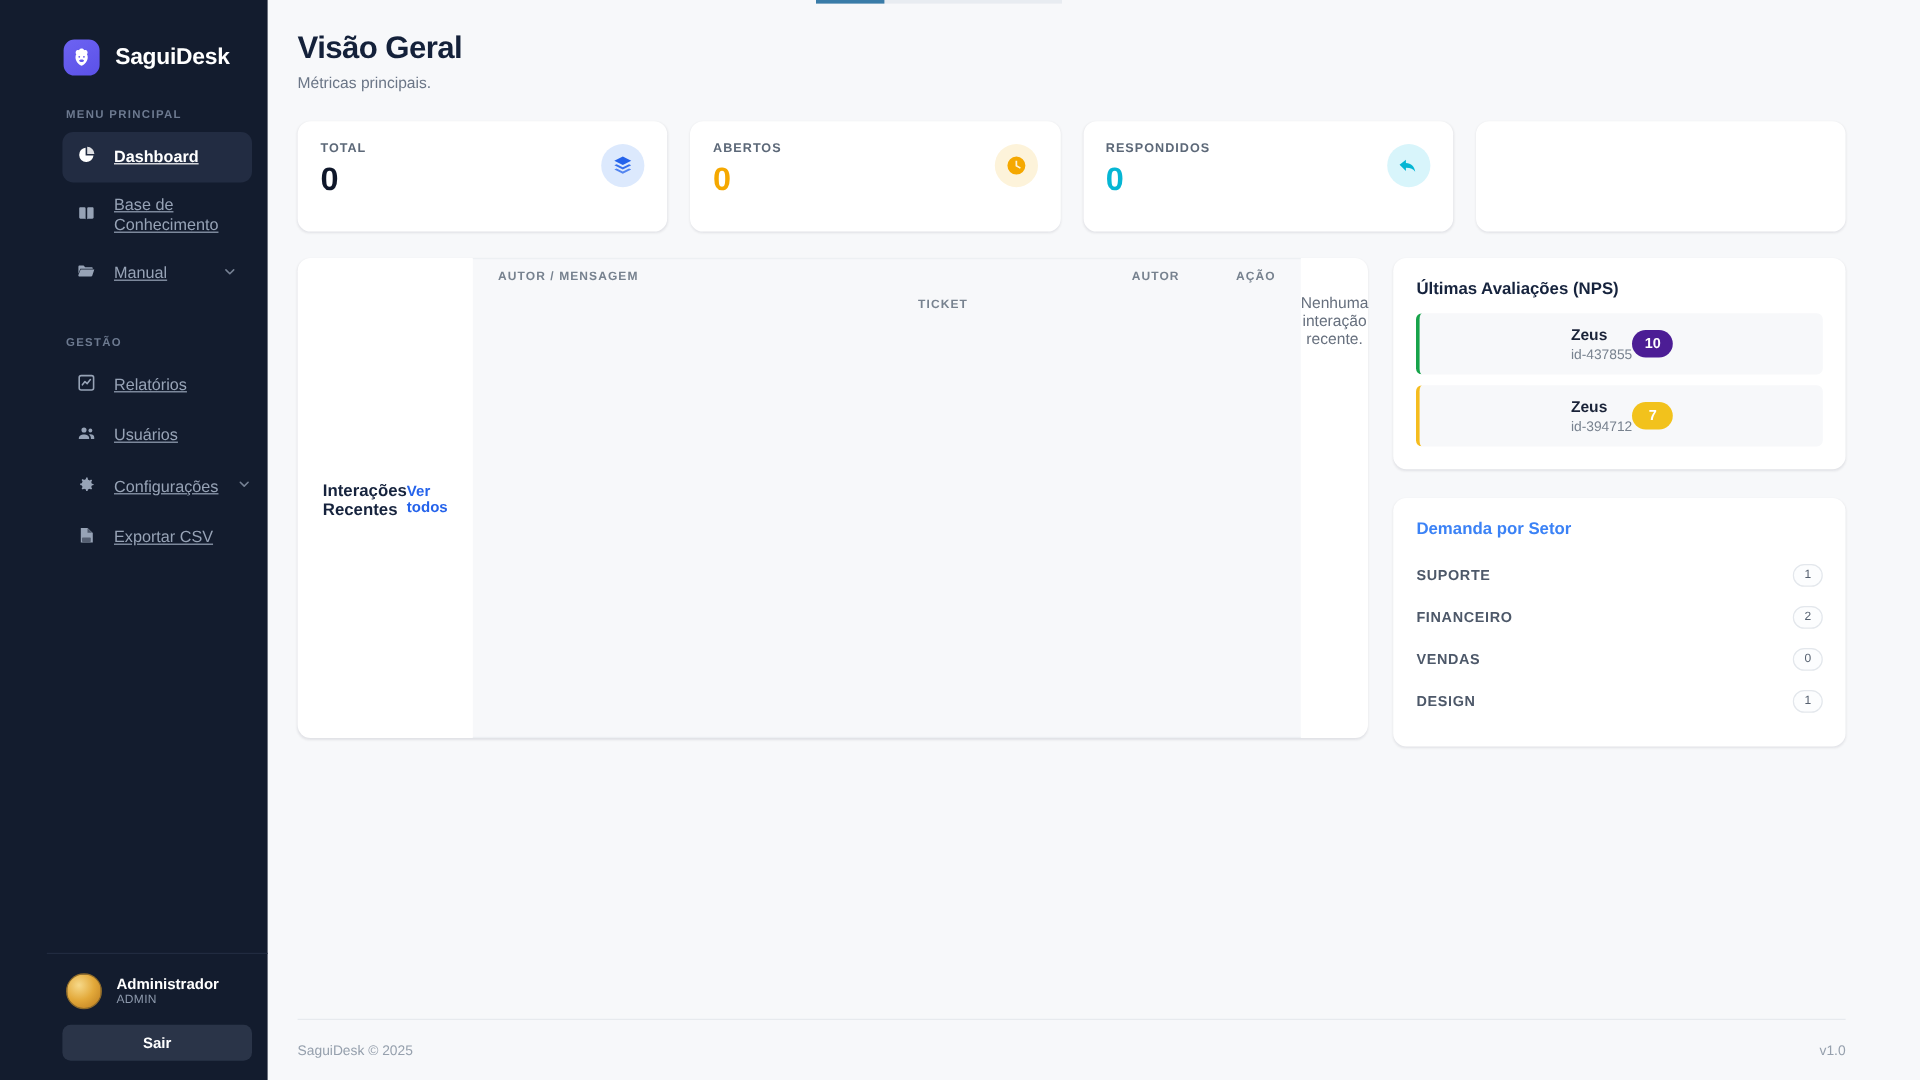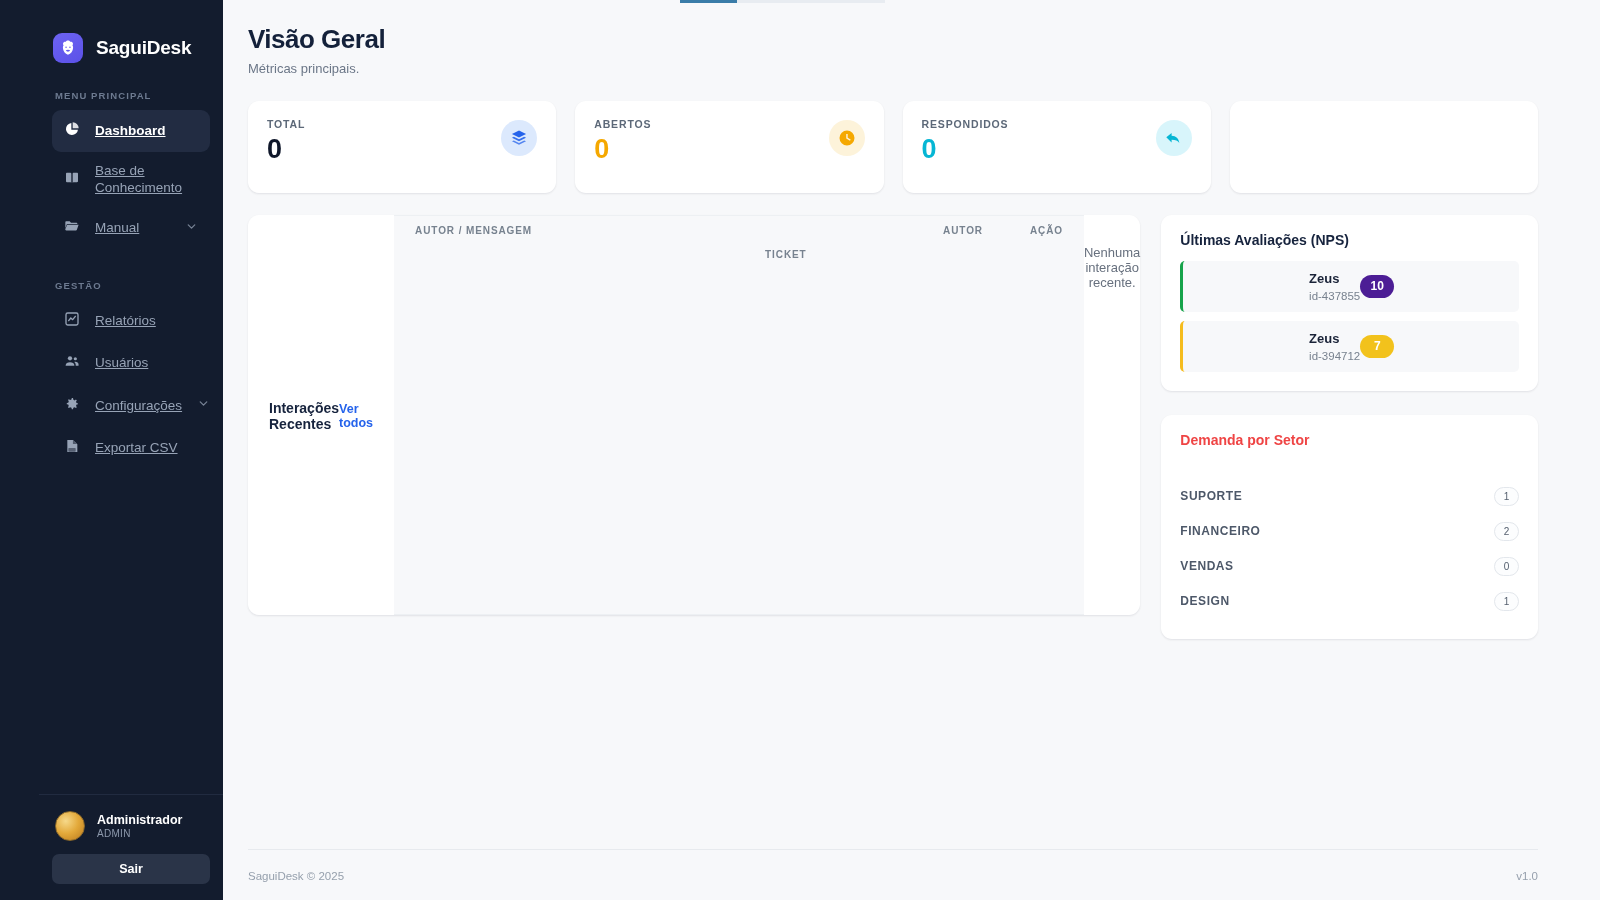--- a/index.html
+++ b/index.html
@@ -245,21 +245,21 @@
   .nps-name { font-size: 13px; font-weight: bold; color:#1a2338; line-height:1.3; }
   .nps-id { font-size: 11.5px; color:#78828f; margin-top: 2px; }
   .nps-score {
     min-width: 34px; height: 23px; border-radius: 12px;
     display:flex; align-items:center; justify-content:center;
     color:#fff; font-size: 12px; font-weight: bold;
     padding: 0 9px;
   }
 
   #sector-panel { padding: 17px 19px 20px; }
-  .sector-title { font-size: 14px; font-weight: bold; color:#ef4444; margin-bottom: 31px; }
+  .sector-title { font-size: 14px; font-weight: bold; color:#3b82f6; margin-bottom: 14px; }
   .sector-row {
     display: flex; align-items: center; justify-content: space-between;
     padding: 8px 0;
   }
   .sector-name { font-size: 12px; font-weight: bold; letter-spacing:.55px; color:#4d5869; }
   .sector-count {
     min-width: 25px; height: 19px;
     border: 1px solid #e3e7ec;
     border-radius: 10px;
     background: #fcfdfe;

